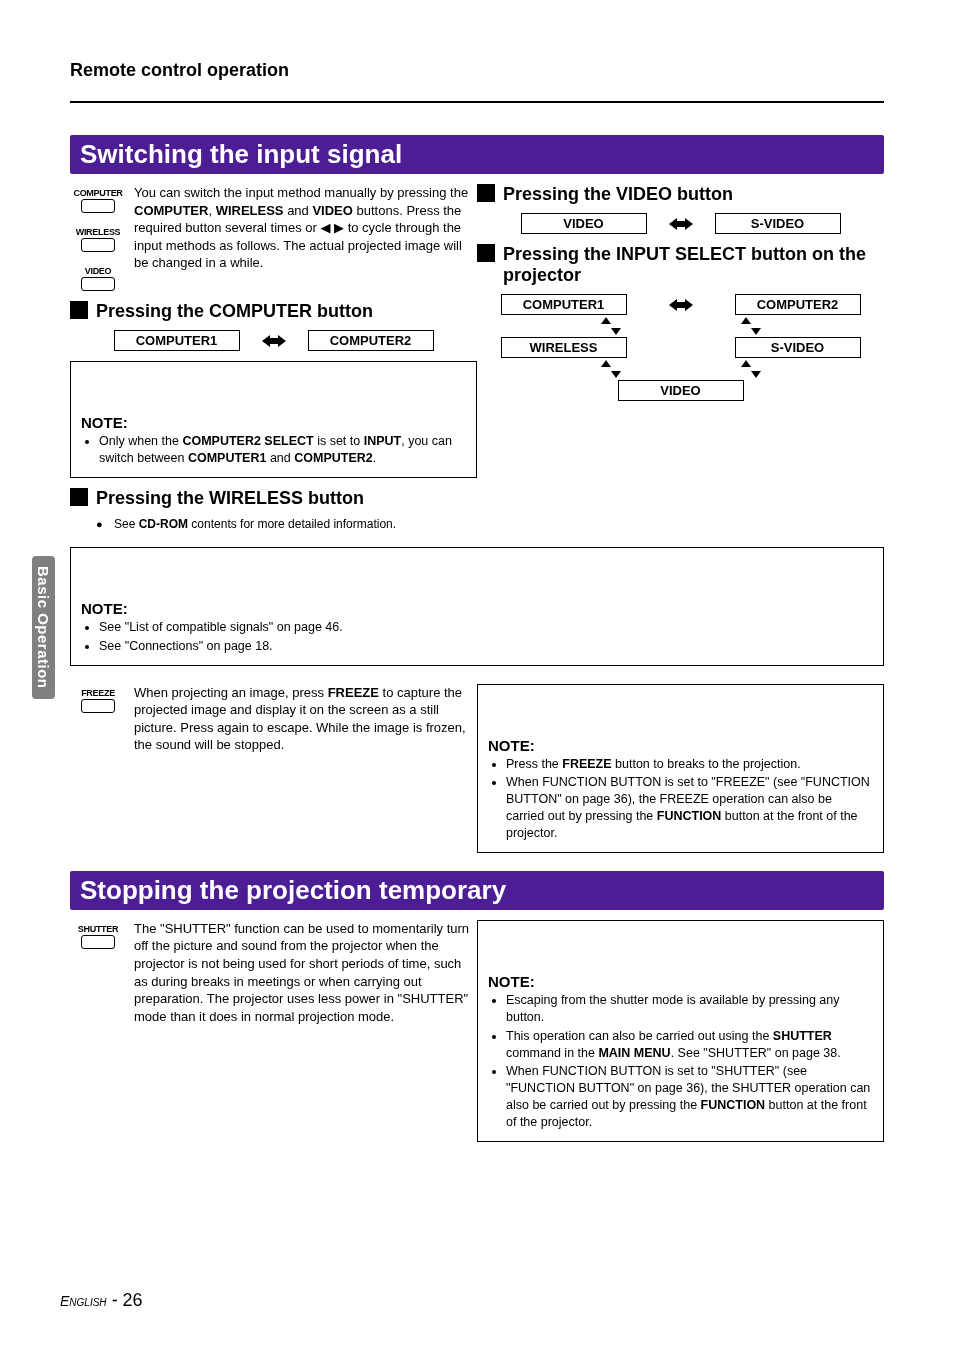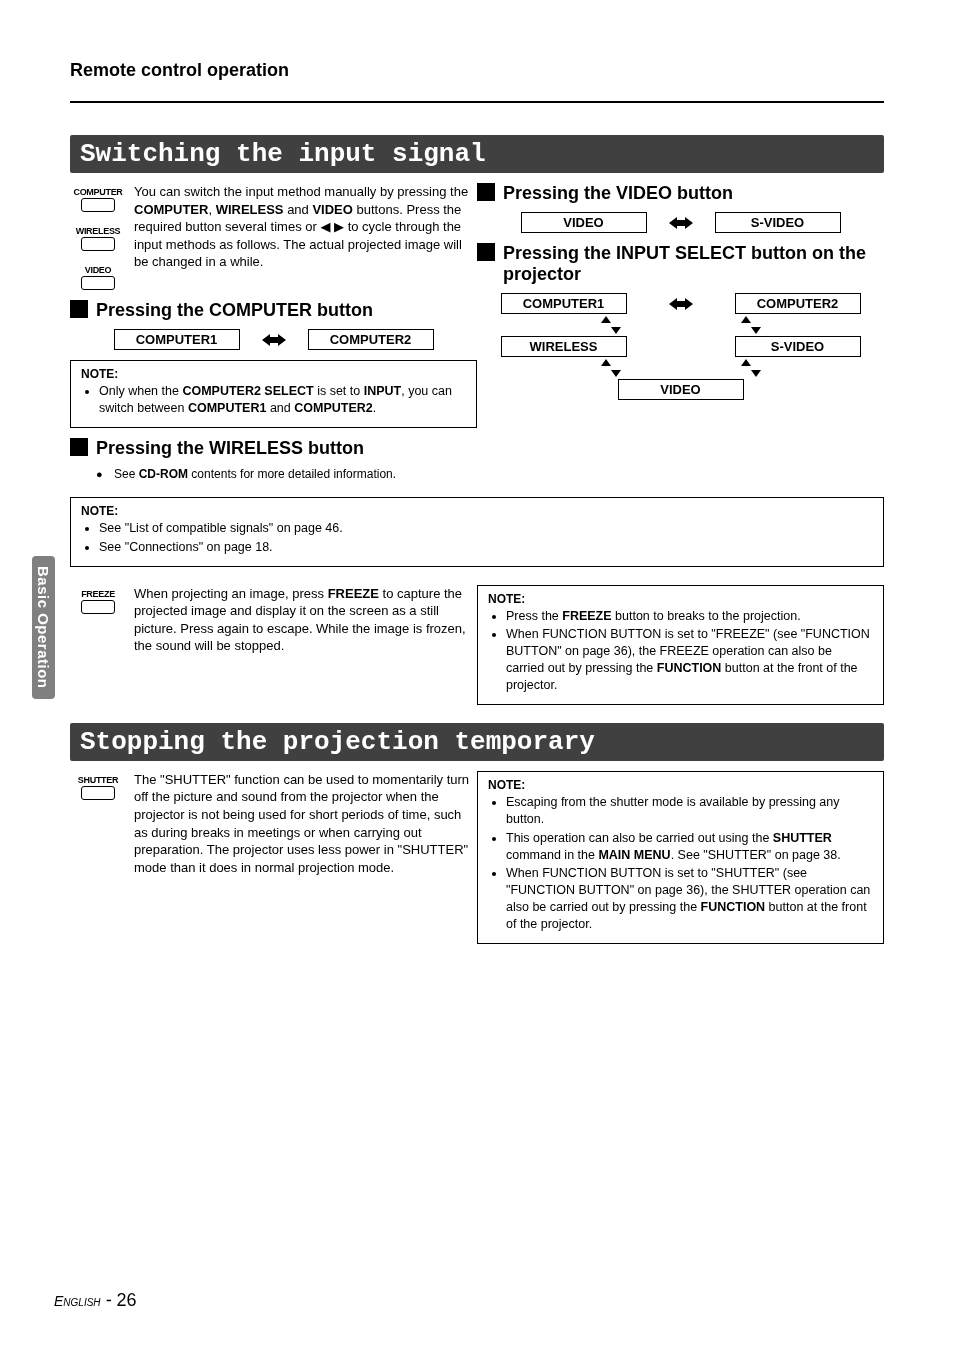--- a/index.html
+++ b/index.html
@@ -32,28 +32,27 @@
   .page-title-area {
     border-bottom: 2px solid #000;
     padding-bottom: 20px;
     margin-bottom: 32px;
   }
   .page-title {
     font-size: 18px;
     font-weight: bold;
   }
   .section-bar {
-    background: #404040;
+    background: #4c1d95;
     color: #fff;
     font-size: 26px;
     font-weight: bold;
     padding: 4px 10px;
     margin-bottom: 10px;
     border-radius: 2px;
-    font-family: Liberation Mono, monospace;
   }
   .two-col {
     display: flex;
   }
   .col {
     flex: 1;
     min-width: 0;
   }
   .icon-col {
     width: 56px;
@@ -121,22 +120,23 @@
     position: relative;
   }
   .harrow svg, .varrow svg { display:block; }
   .note-box {
     border: 1.2px solid #000;
     padding: 6px 10px 8px 10px;
     margin-top: 10px;
   }
   .note-title {
     font-weight: bold;
-    font-size: 12px;
+    font-size: 15px;
     margin-bottom: 2px;
+    margin-top: 46px;
   }
   .note-body {
     font-size: 12.5px;
     line-height: 1.35;
   }
   .note-body ul { list-style: disc; padding-left: 18px; }
   .note-body li { margin-bottom: 2px; }
   .bullet-line {
     font-size: 12px;
     margin: 6px 0 6px 26px;
@@ -161,21 +161,21 @@
     justify-content: space-around;
     padding: 2px 40px;
   }
   .center-box-row {
     display:flex;
     justify-content:center;
   }
   .footer {
     position: absolute;
     bottom: 40px;
-    left: 54px;
+    left: 60px;
     font-style: italic;
     font-size: 18px;
     text-align: right;
   }
   .section-spacer { height: 18px; }
   .intro-row { display:flex; gap:8px; }
 </style>
 </head>
 <body>
 

